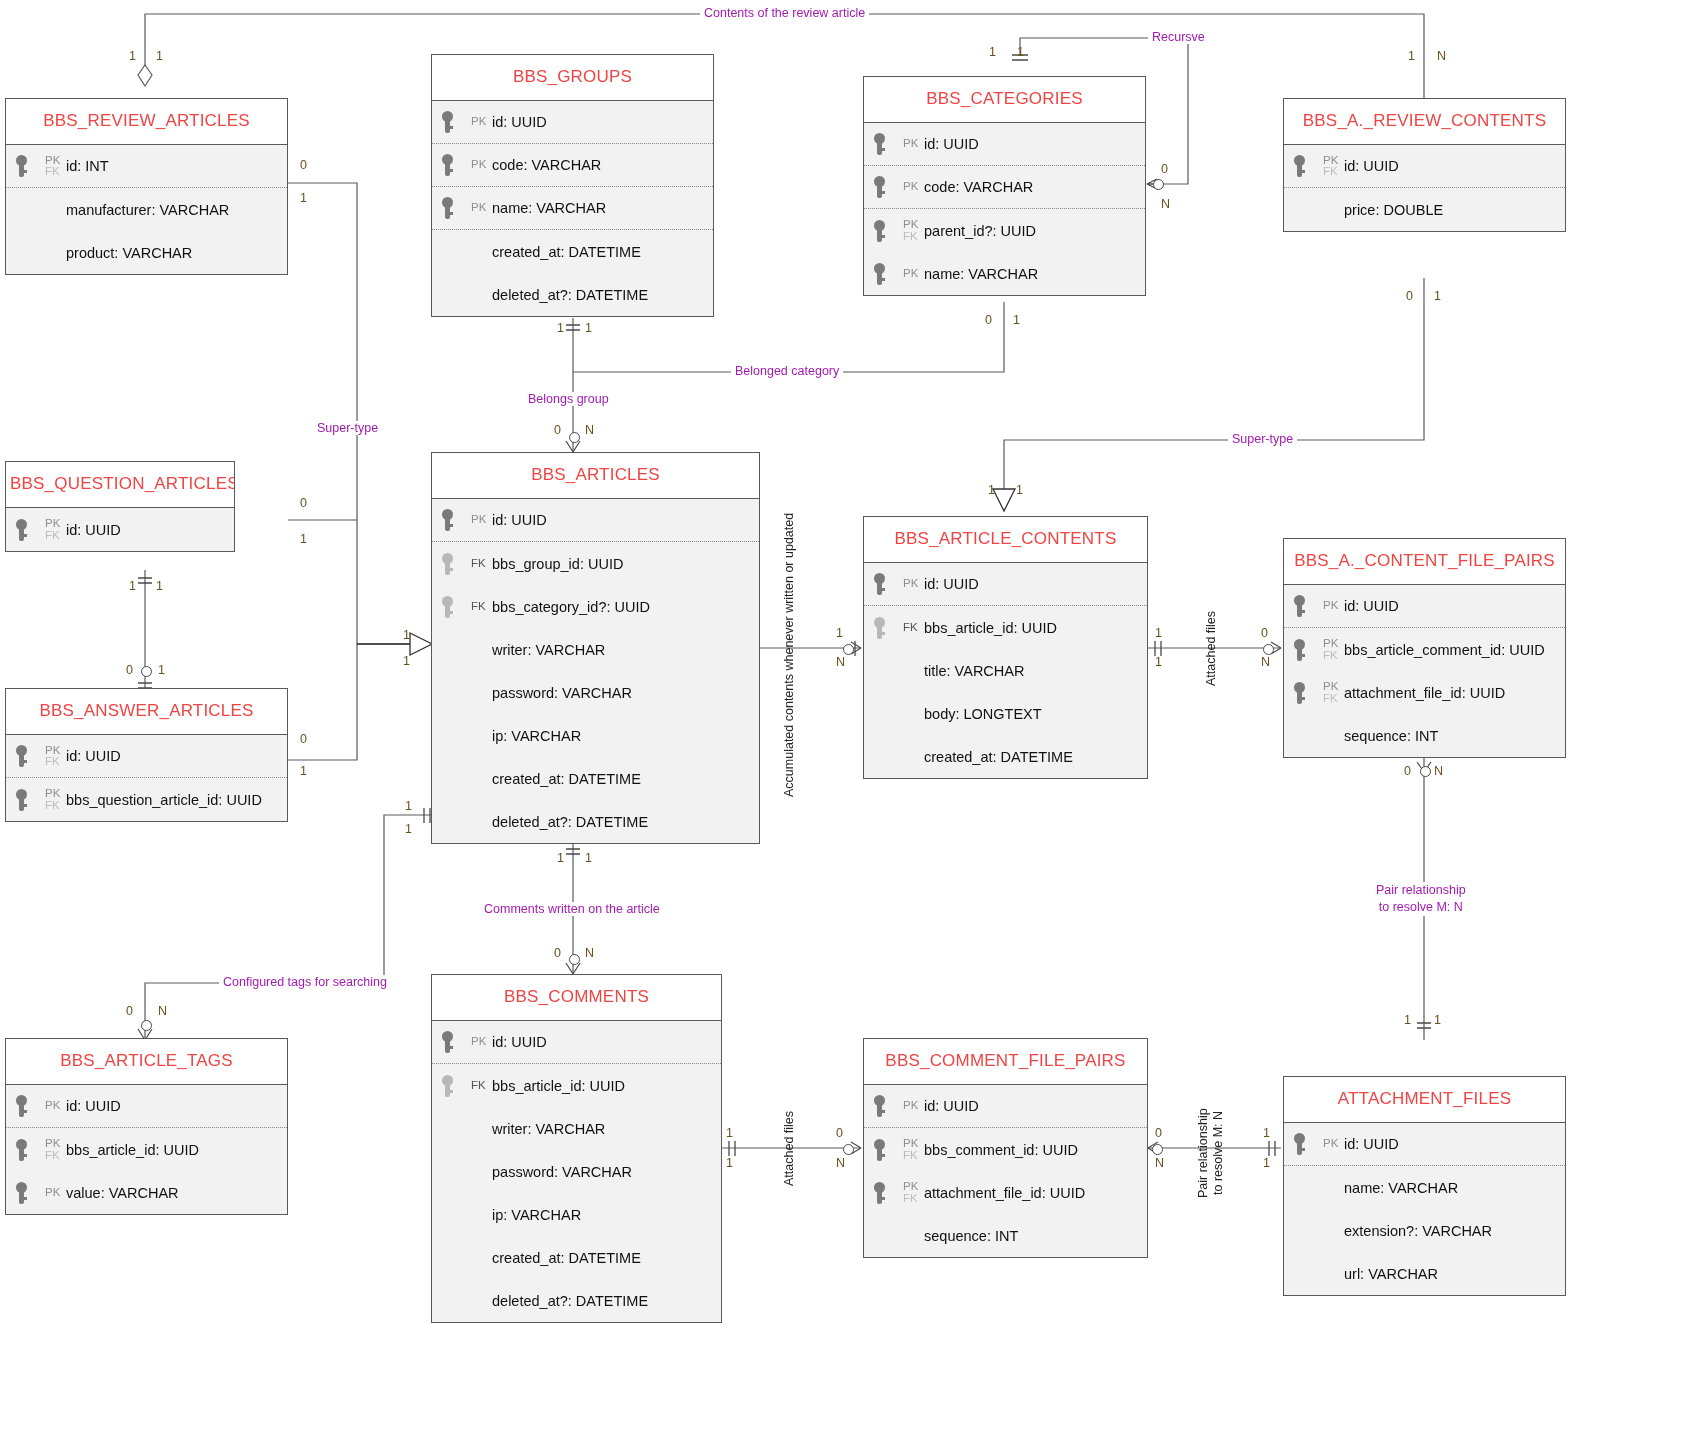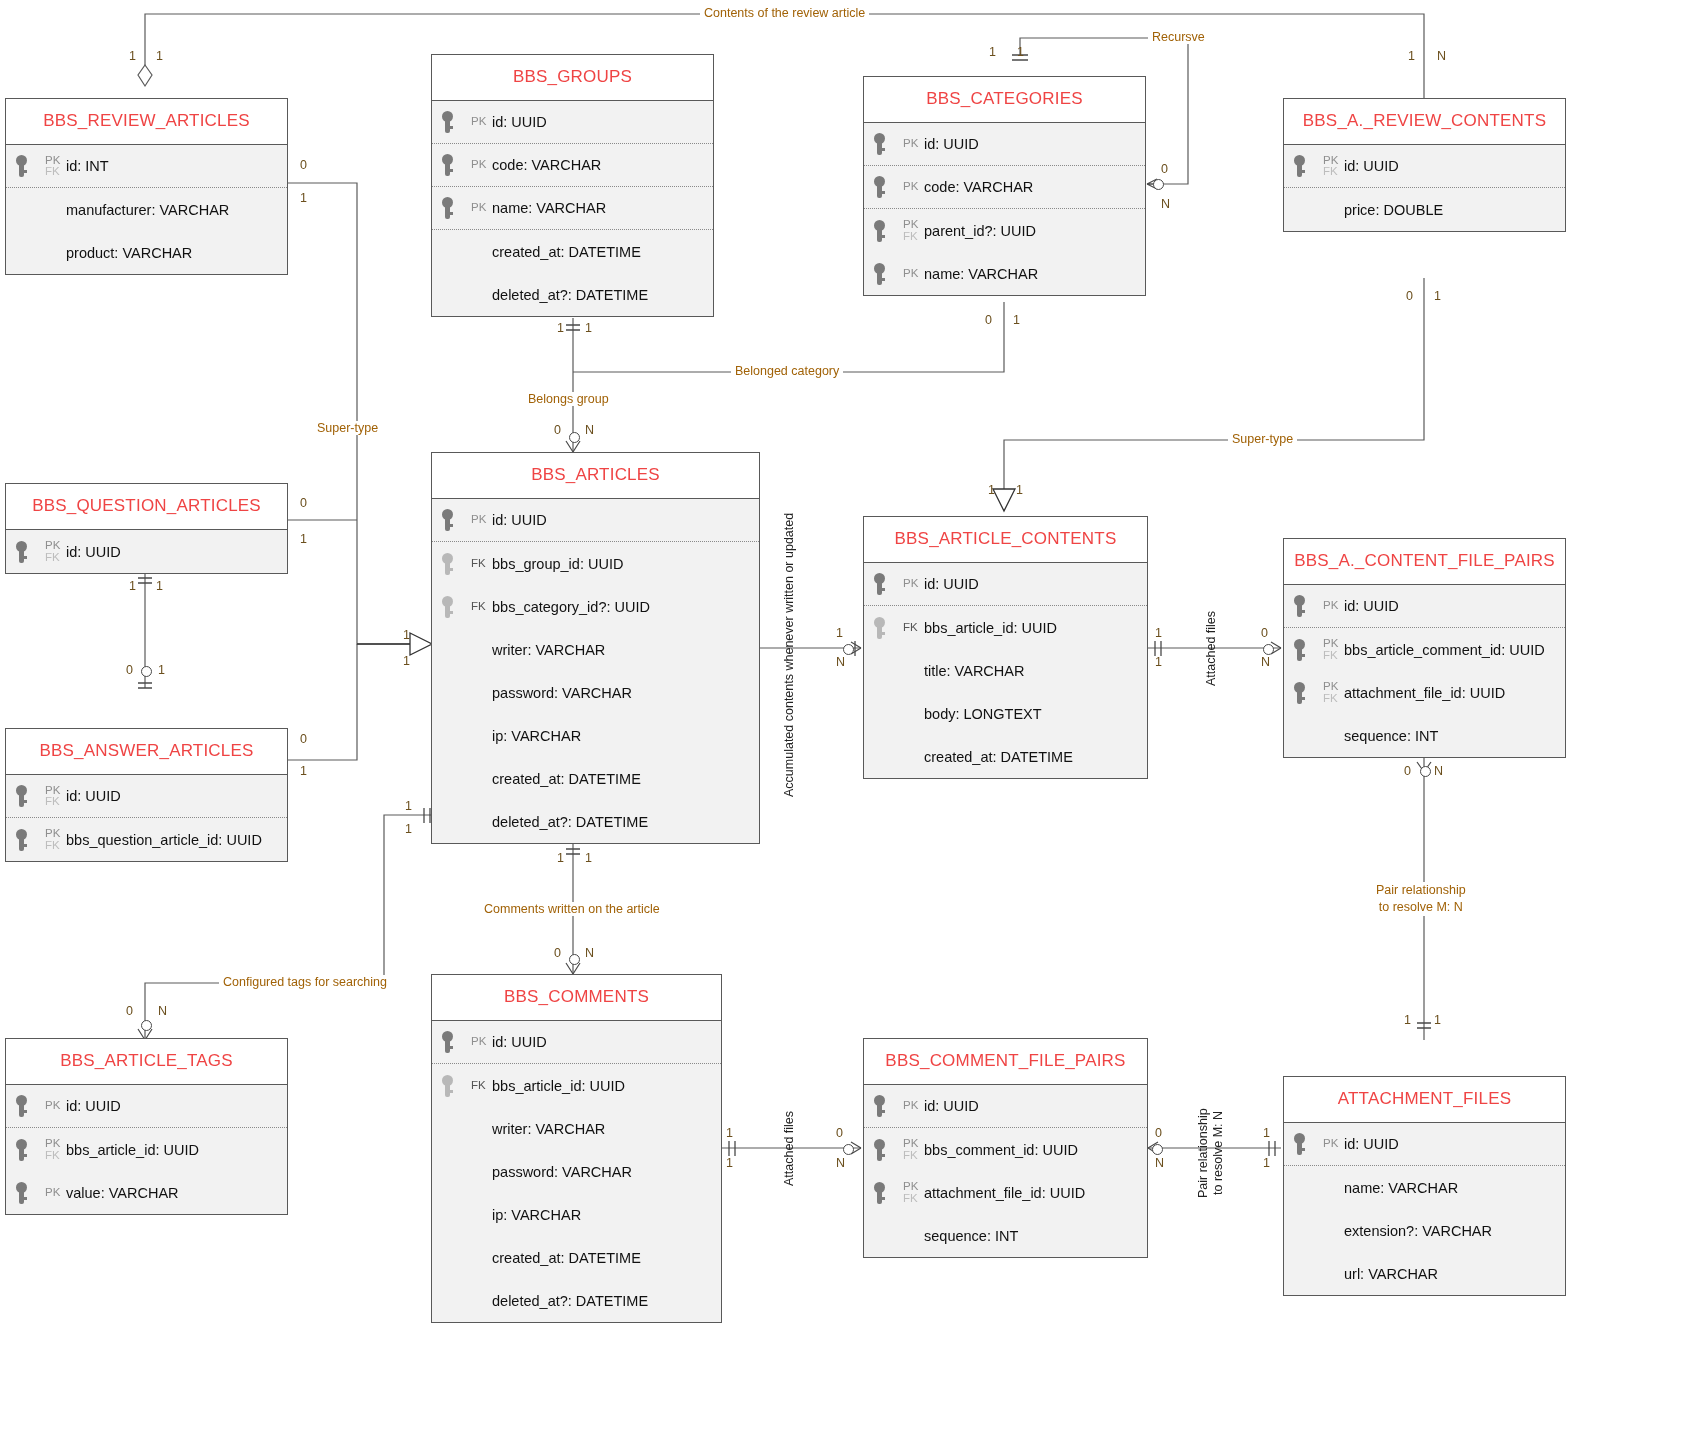--- a/index.html
+++ b/index.html
@@ -77,21 +77,21 @@
     font-size:11.5px;color:#9a9a9a;line-height:11.5px;
     display:flex;flex-direction:column;justify-content:center;
   }
   .kl .pk{color:#8f8f8f;}
   .kl .fk{color:#bdbdbd;}
   .kl.single{display:block;}
   .aname{padding-left:4px;}
   .lbl{
     position:absolute;
     font-size:12.5px;
-    color:#a16207;
+    color:#a21caf;
     background:#fff;
     padding:0 4px;
     white-space:nowrap;
     z-index:3;
     line-height:14px;
   }
   .card{
     position:absolute;
     font-size:12.5px;
     color:#6b4f1d;
@@ -430,41 +430,41 @@
         </span>
         <span class="aname">id: UUID</span>
       </div>
       <div class="attr">
         <span class="keyslot empty"></span>
         <span class="aname">price: DOUBLE</span>
       </div>
     </div>
   </div>
 
-  <div class="entity" style="left:5px;top:483px;width:283px;">
+  <div class="entity" style="left:5px;top:461px;width:230px;">
     <div class="ent-title">BBS_QUESTION_ARTICLES</div>
     <div class="attrs">
       <div class="attr">
         <span class="keyslot">
           <span class="key">
               <i></i>
               <i class="stem"></i>
               <i class="barb"></i>
             </span>
           <span class="kl">
               <span class="pk">PK</span>
               <span class="fk">FK</span>
             </span>
         </span>
         <span class="aname">id: UUID</span>
       </div>
     </div>
   </div>
 
-  <div class="entity" style="left:5px;top:728px;width:283px;">
+  <div class="entity" style="left:5px;top:688px;width:283px;">
     <div class="ent-title">BBS_ANSWER_ARTICLES</div>
     <div class="attrs">
       <div class="attr sep">
         <span class="keyslot">
           <span class="key">
               <i></i>
               <i class="stem"></i>
               <i class="barb"></i>
             </span>
           <span class="kl">

